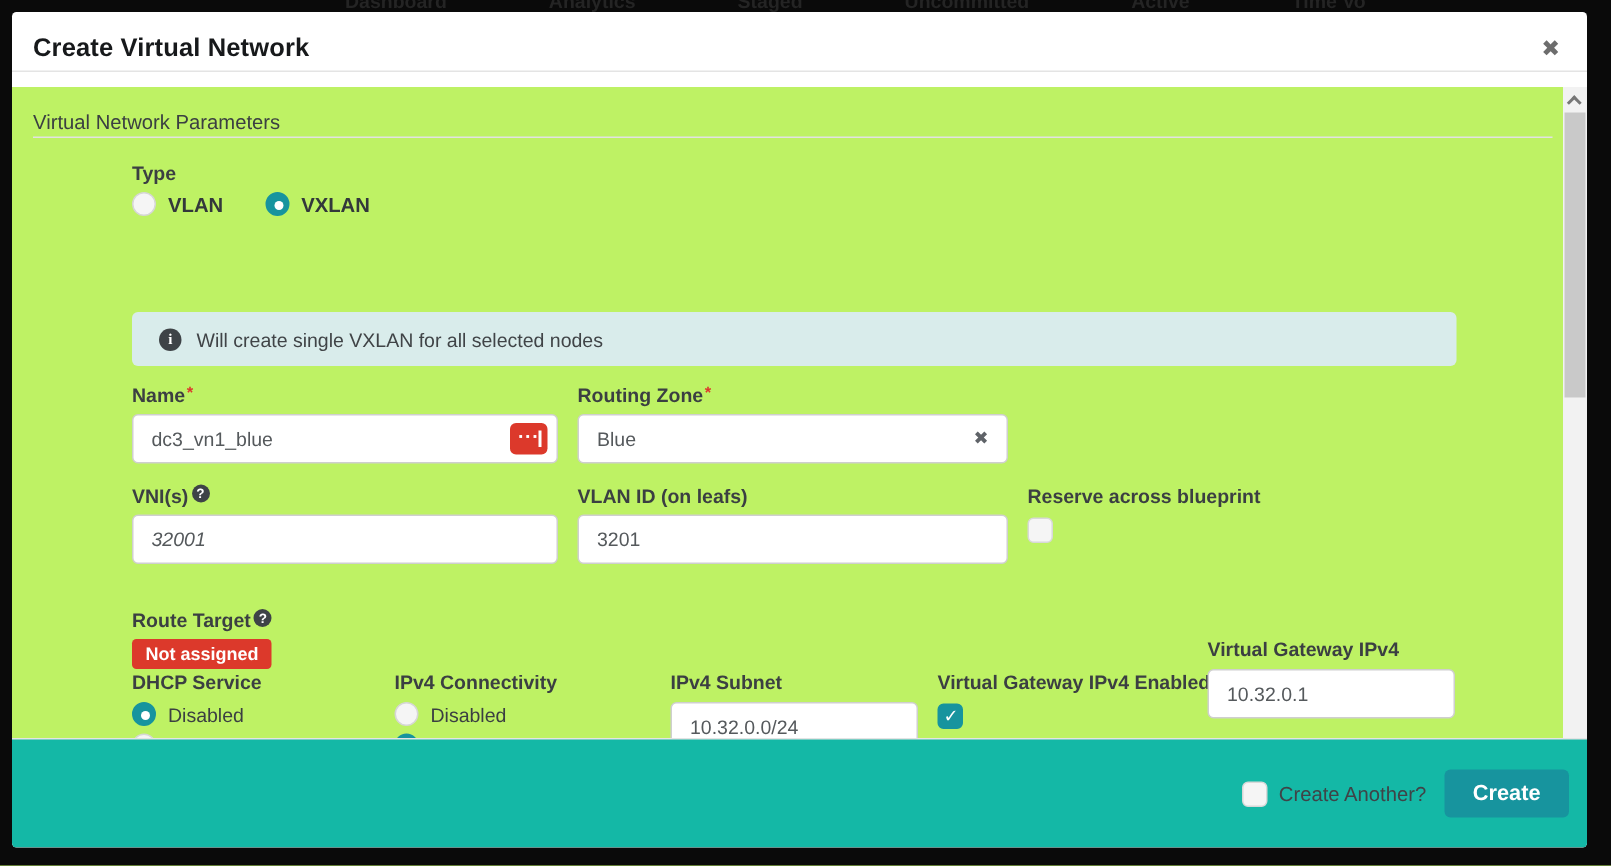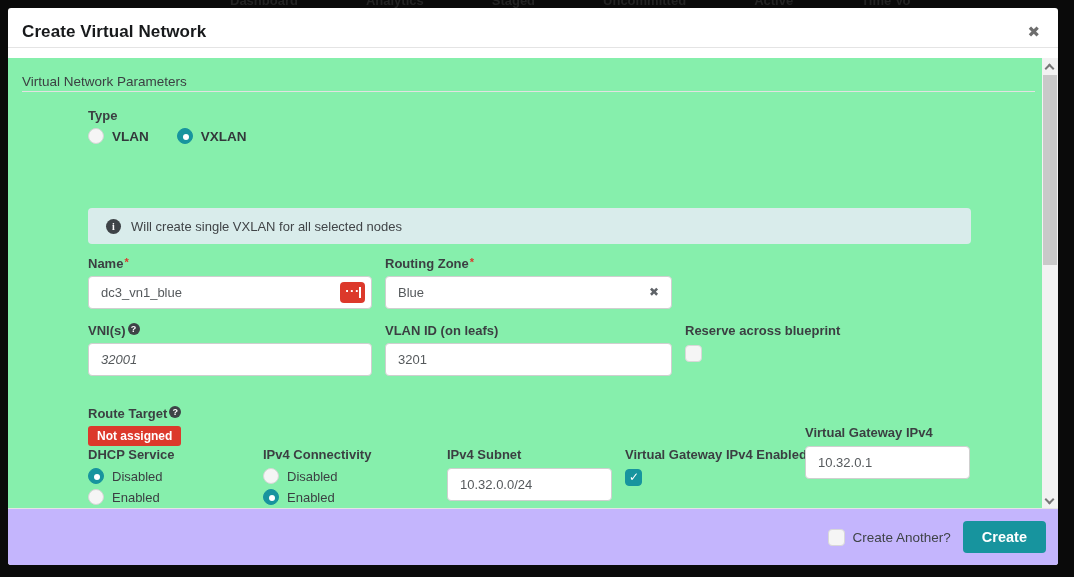--- a/index.html
+++ b/index.html
@@ -13,21 +13,21 @@
 
   .modal { position:absolute; left:8px; top:8px; width:1050px; height:557px; background:#ffffff;
     border-radius:3px; overflow:hidden; }
 
   
   .modal-header { position:relative; height:40px; border-bottom:1px solid #e4e4e4;padding-left:20px; }
   .modal-title { position:absolute; left:14px; top:14px; font-size:17px; font-weight:700; color:#17191b; letter-spacing:0.1px; }
   .close-btn { position:absolute; right:18px; top:15px; font-size:15px; font-weight:700; color:#6d6d6d; cursor:pointer; }
 
   
-  .modal-body { position:absolute; top:50px; left:0; right:0; bottom:57px; background:#86efac; }
+  .modal-body { position:absolute; top:50px; left:0; right:0; bottom:57px; background:#bef264; }
   .section-title { position:absolute; left:14px; top:16px; font-size:13.5px; color:#3b3f42; }
   .section-rule { position:absolute; left:14px; top:33px; width:1013px; border-top:1px solid #e2e2e2; }
 
   .form { position:absolute; left:0; top:0; right:16px; bottom:0; }
 
   .field-label { font-size:13px; font-weight:700; color:#3b3f42; }
   .req { color:#dc392b; font-size:11px; vertical-align:top; margin-left:1px; }
   .help-badge { display:inline-block; width:12px; height:12px; background:#3e4347; color:#fff; border-radius:50%;
     font-size:9px; line-height:12px; text-align:center; vertical-align:top; margin-left:2px; font-weight:700; }
 
@@ -66,21 +66,21 @@
   .pos { position:absolute; }
 
   
   .scrollbar { position:absolute; right:0; top:0; width:16px; height:450px; background:#f2f2f2; }
   .scroll-thumb { position:absolute; left:1px; top:17px; width:14px; height:190px; background:#c9c9c9; }
   .chev { position:absolute; left:4px; width:7px; height:7px; border-right:2px solid #777; border-bottom:2px solid #777; }
   .chev.up { top:7px; transform:rotate(-135deg); }
   .chev.down { bottom:5px; transform:rotate(45deg); }
 
   
-  .modal-footer { position:absolute; left:0; right:0; bottom:0; height:57px; background:#c4b5fd; border-top:1px solid #e4e4e4; }
+  .modal-footer { position:absolute; left:0; right:0; bottom:0; height:73px; background:#14b8a6; border-top:1px solid #e4e4e4; }
   .footer-inner { position:absolute; right:12px; top:0; height:100%; display:flex; align-items:center; gap:12px; }
   .create-another { display:flex; align-items:center; gap:8px; }
   .create-another-label { font-size:13.5px; color:#3f4347; }
   .create-btn { background:#17949e; color:#fff; border:none; border-radius:4px; font-size:14.5px; font-weight:700;
     padding:8px 19px; cursor:pointer; font-family:"Liberation Sans",sans-serif; }
 </style>
 </head>
 <body>
 
 <div class="backdrop-bar">

